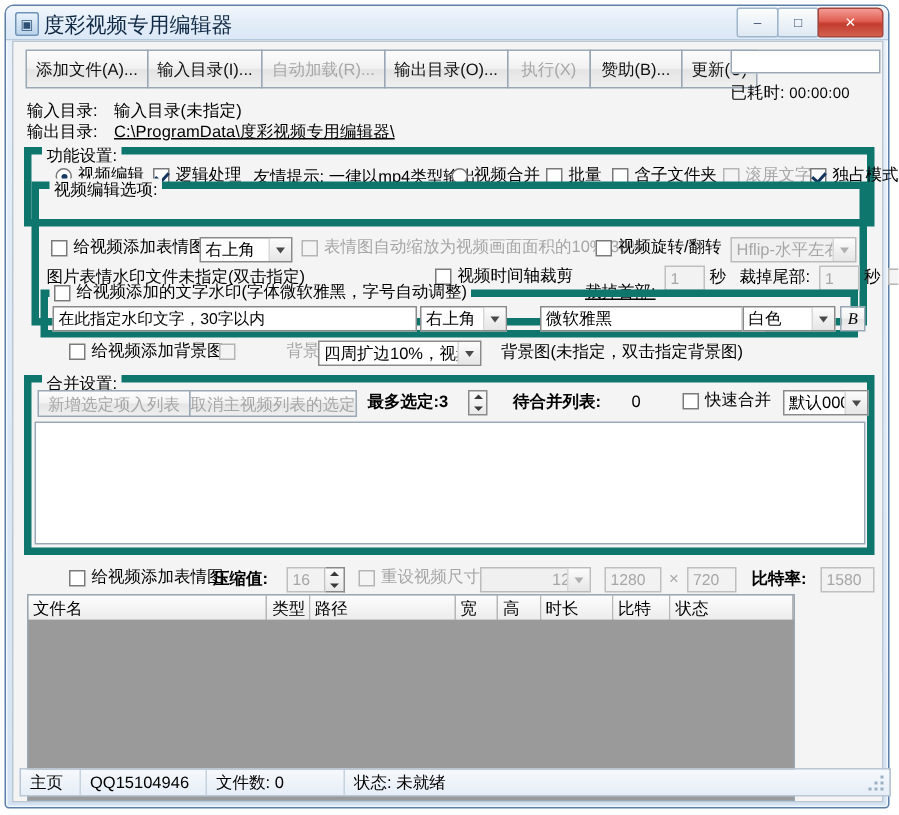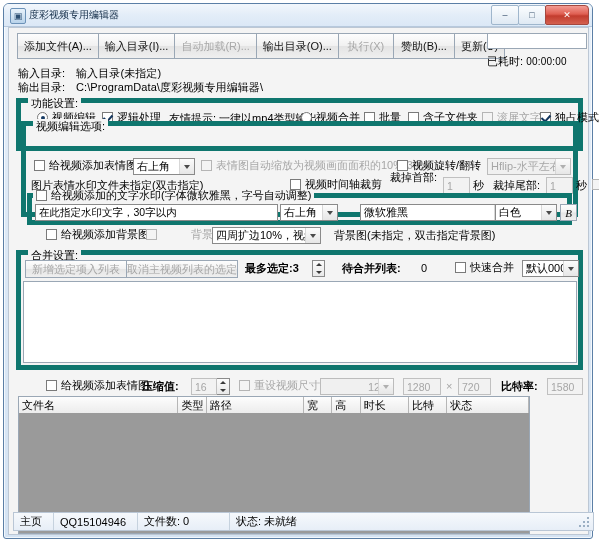--- a/index.html
+++ b/index.html
@@ -41,21 +41,21 @@
     position: absolute; left: 6px; top: 4px;
     width: 14px; height: 14px;
     background: linear-gradient(180deg,#e8f2fb,#b9d3ea);
     border: 1px solid #6c92b8;
     border-radius: 2px;
     display: flex; align-items: center; justify-content: center;
     font-size: 9px; color: #2c4f73; line-height: 1;
   }
   .title-text {
     position: absolute; left: 25px; top: 4px;
-    font-size: 10px;
+    font-size: 14px;
     color: #102a45;
     white-space: nowrap;
   }
   .win-buttons {
     position: absolute; right: 3px; top: 1px;
     display: flex; gap: 0px;
   }
   .win-btn {
     width: 26px; height: 18px;
     border: 1px solid #9fb6cc;
@@ -123,21 +123,21 @@
 
   
   .path-line {
     position: absolute;
     font-size: 11px;
     white-space: nowrap;
   }
   .path-line .lbl { display: inline-block; width: 58px; }
   .path-line .val { letter-spacing: .1px; }
   #pl1 { left: 9px; top: 38px; }
-  #pl2 { left: 9px; top: 52px; }
+  #pl2 { left: 9px; top: 52px; text-decoration: underline; }
 
   
   .group {
     position: absolute;
     border: 5px solid #0f766e;
     box-sizing: border-box;
     background: transparent;
   }
   .group-title {
     position: absolute;
@@ -470,21 +470,21 @@
       <div class="combo disabled" style="left:478px; top:130px; width:84px;">
         <span class="txt">Hflip-水平左右翻转</span>
         <span class="arrow"></span>
       </div>
 
       <div class="static" style="left:22px; top:152px;">图片表情水印文件未指定(双击指定)</div>
       <div class="ctl" style="left:281px; top:151px;">
         <span class="box"></span>
         <span>视频时间轴裁剪</span>
       </div>
-      <div class="static" style="left:381px; top:144px;">裁掉首部:</div>
+      <div class="static" style="left:381px; top:162px;text-decoration:underline;">裁掉首部:</div>
       <div class="input dim" style="left:434px; top:149px; width:27px;">1</div>
       <div class="static" style="left:464px; top:152px;">秒</div>
       <div class="static" style="left:484px; top:152px;">裁掉尾部:</div>
       <div class="input dim" style="left:537px; top:149px; width:27px;">1</div>
       <div class="static" style="left:567px; top:152px;">秒</div>
       <div class="ctl disabled" style="left:583px; top:151px;">
         <span class="box"></span>
 
       </div>
 

